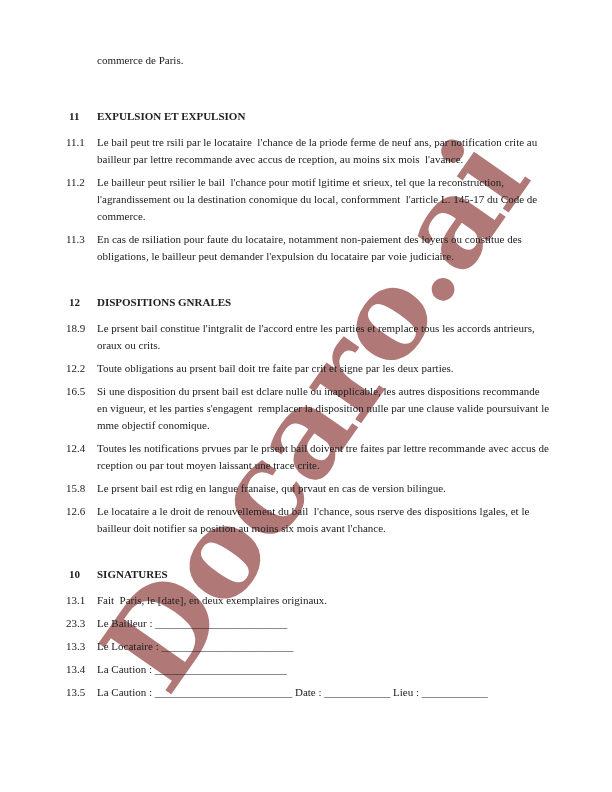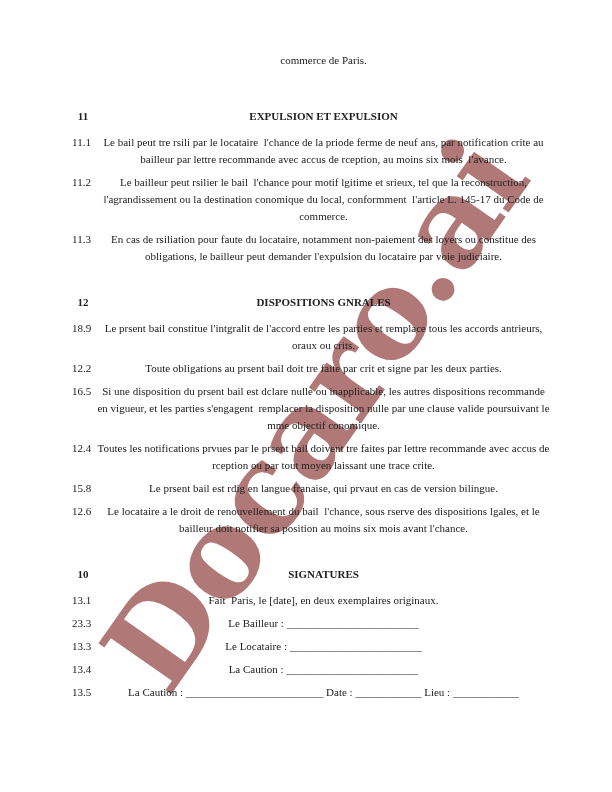--- a/index.html
+++ b/index.html
@@ -36,21 +36,20 @@
   }
   .content {
     position: absolute;
     top: 52px;
     left: 66px;
     width: 484px;
     z-index: 1;
     display: flex;
     flex-direction: column;
     row-gap: 6px;
-    text-align: center;
   }
   .intro {
     margin: 0 0 10px 31px;
     white-space: pre-wrap;
   }
   .row {
     display: flex;
     align-items: flex-start;
   }
   .num {

